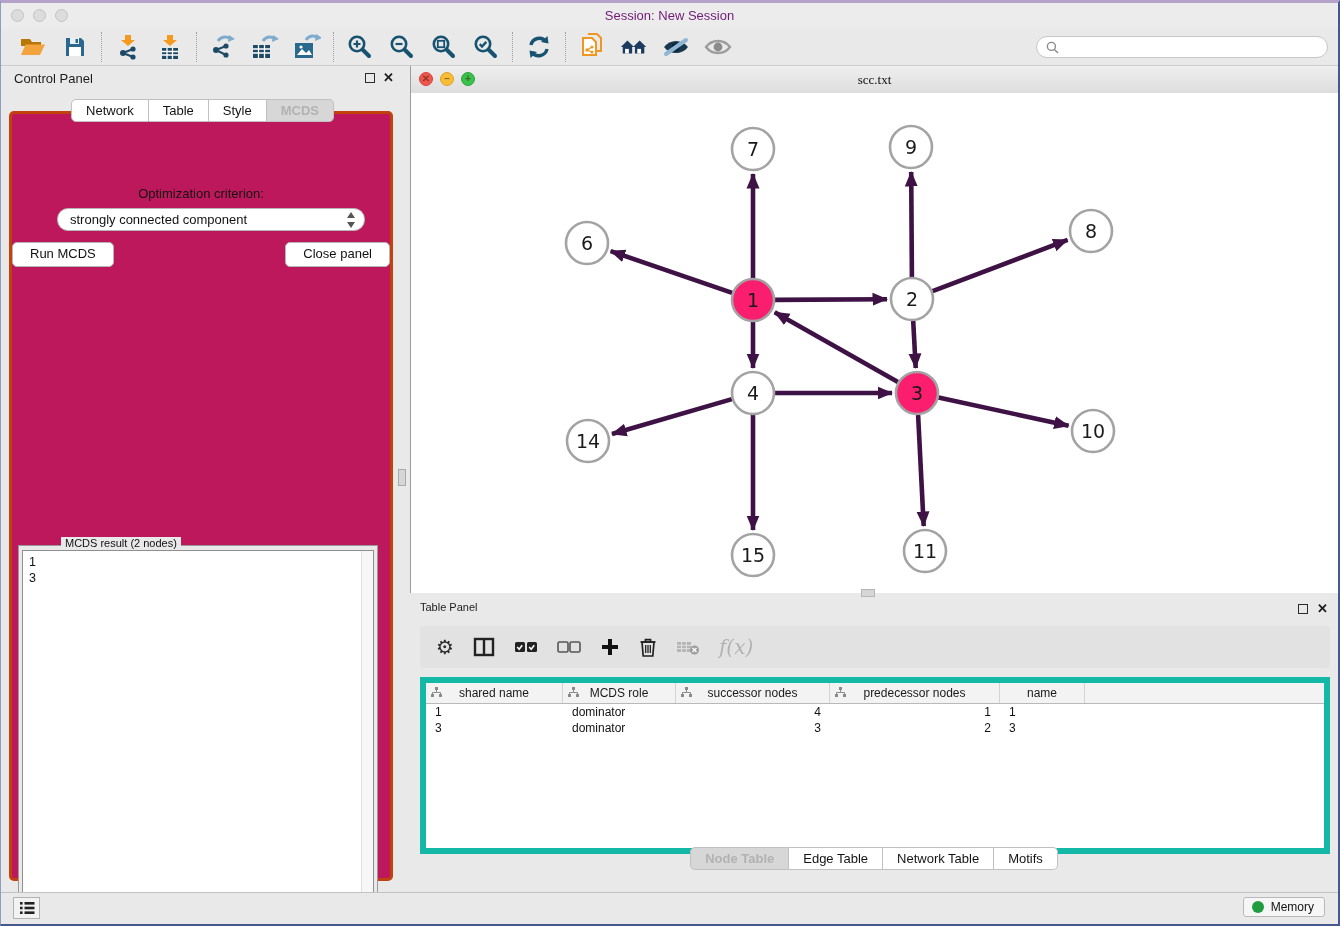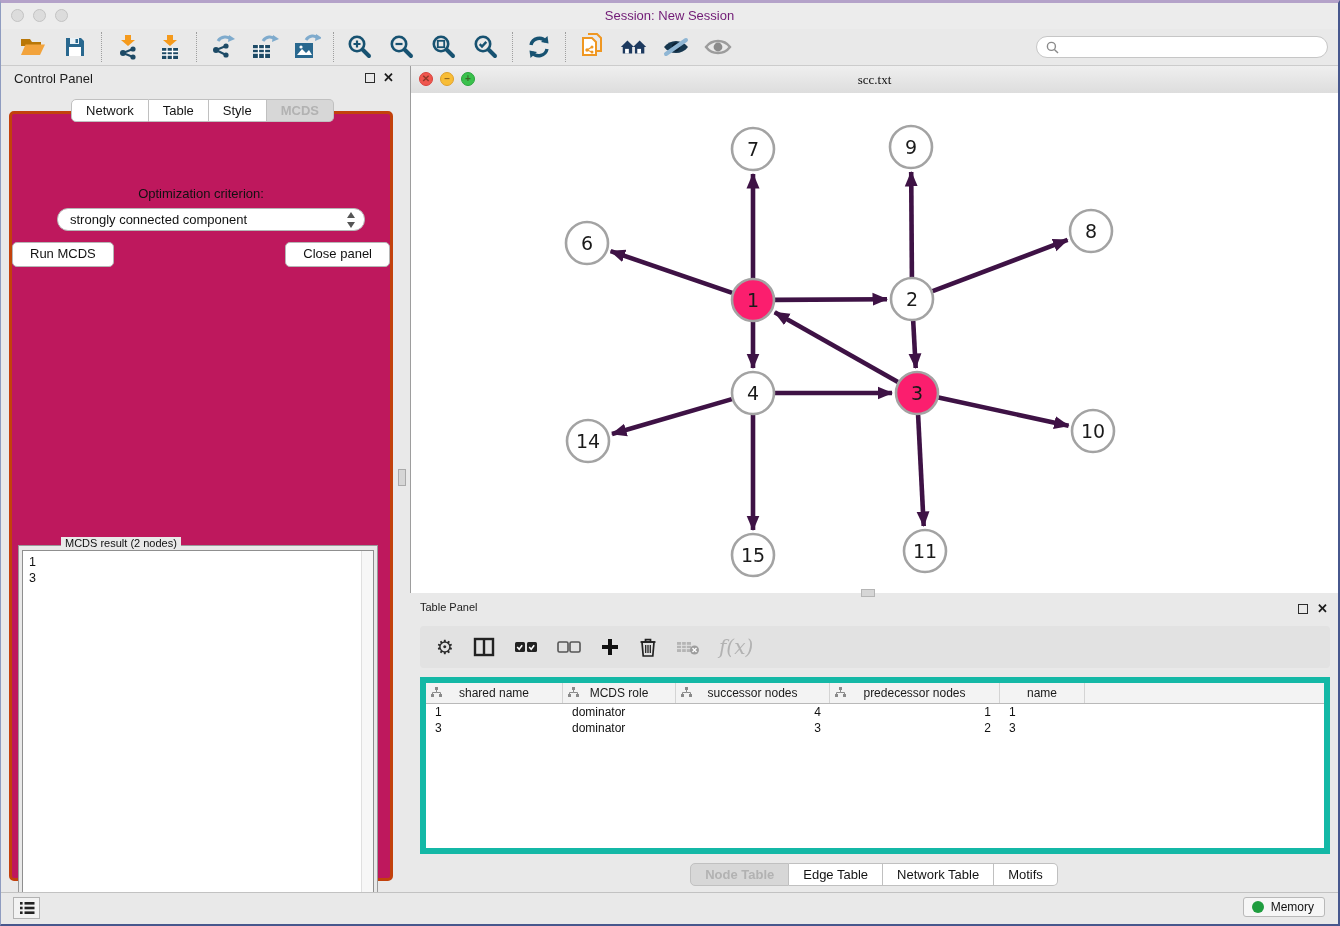--- a/index.html
+++ b/index.html
@@ -77,21 +77,21 @@
   .tp-tool{display:flex;align-items:center;justify-content:center;height:30px;cursor:default;}
   .fx{font-family:"DejaVu Serif",serif;font-style:italic;font-size:20px;color:#b2b2b2;}
   .gear-glyph{font-family:"DejaVu Sans",sans-serif;font-size:20px;color:#2b2b2b;line-height:1;}
   .tp-table{position:absolute;left:10px;right:8px;top:84px;bottom:39px;background:#fff;border:6px solid #14b8a6;box-sizing:border-box;overflow:hidden;}
   .tb-head{display:flex;height:20px;background:#f3f3f3;border-bottom:1px solid #b9b9b9;}
   .tb-hcell{position:relative;display:flex;align-items:center;justify-content:center;font-size:12px;color:#1a1a1a;
             border-right:1px solid #d4d4d4;box-sizing:border-box;flex:0 0 auto;}
   .tb-hcell .hicon{position:absolute;left:5px;top:4px;}
   .tb-row{display:flex;height:16px;align-items:center;}
   .tb-cell{font-size:12px;color:#111;box-sizing:border-box;flex:0 0 auto;padding:0 9px;overflow:hidden;white-space:nowrap;}
-  .tp-tabs{position:absolute;bottom:7px;left:0;right:0;display:flex;justify-content:center;}
+  .tp-tabs{position:absolute;bottom:23px;left:0;right:0;display:flex;justify-content:center;}
 
   
   .statusbar{position:absolute;left:0;right:0;bottom:0;height:31px;background:#e9e9e9;border-top:1px solid #c2c2c2;}
   .sb-btn{position:absolute;left:12px;top:4px;width:27px;height:22px;background:#f2f2f2;border:1px solid #b2b2b2;
           display:flex;align-items:center;justify-content:center;box-sizing:border-box;}
   .memory-btn{position:absolute;right:13px;top:4px;height:20px;padding:0 10px 0 8px;background:#f6f6f6;border:1px solid #b9b9b9;
               border-radius:3px;display:flex;align-items:center;gap:7px;font-size:12px;color:#111;box-sizing:border-box;}
   .memory-dot{width:12px;height:12px;border-radius:50%;background:#1f9d3f;}
 </style>
 </head>

